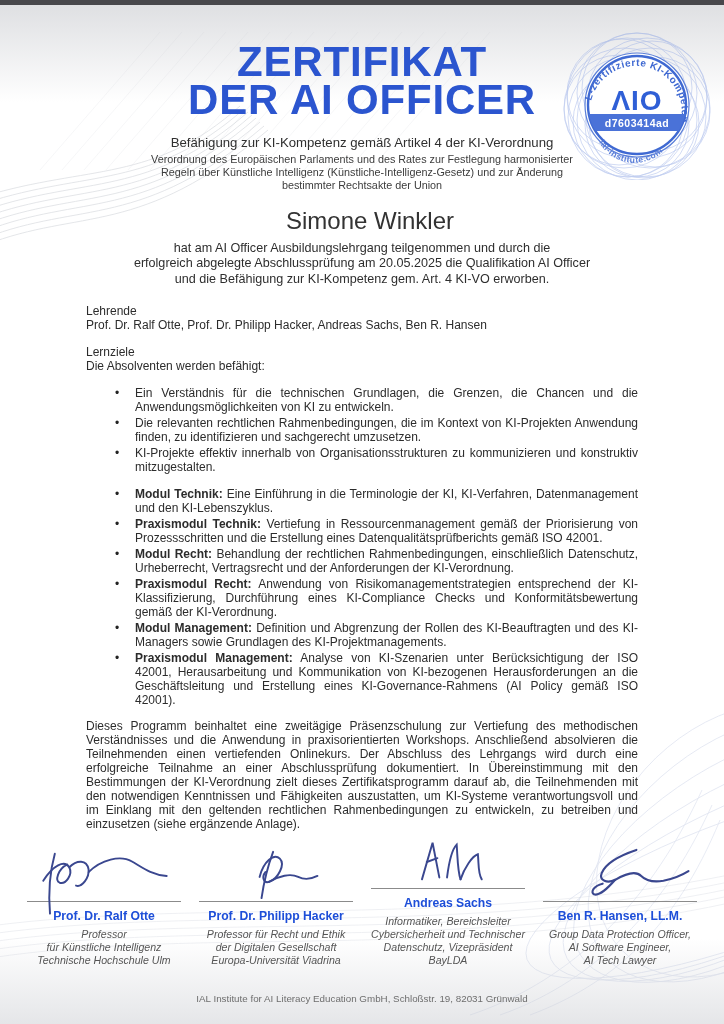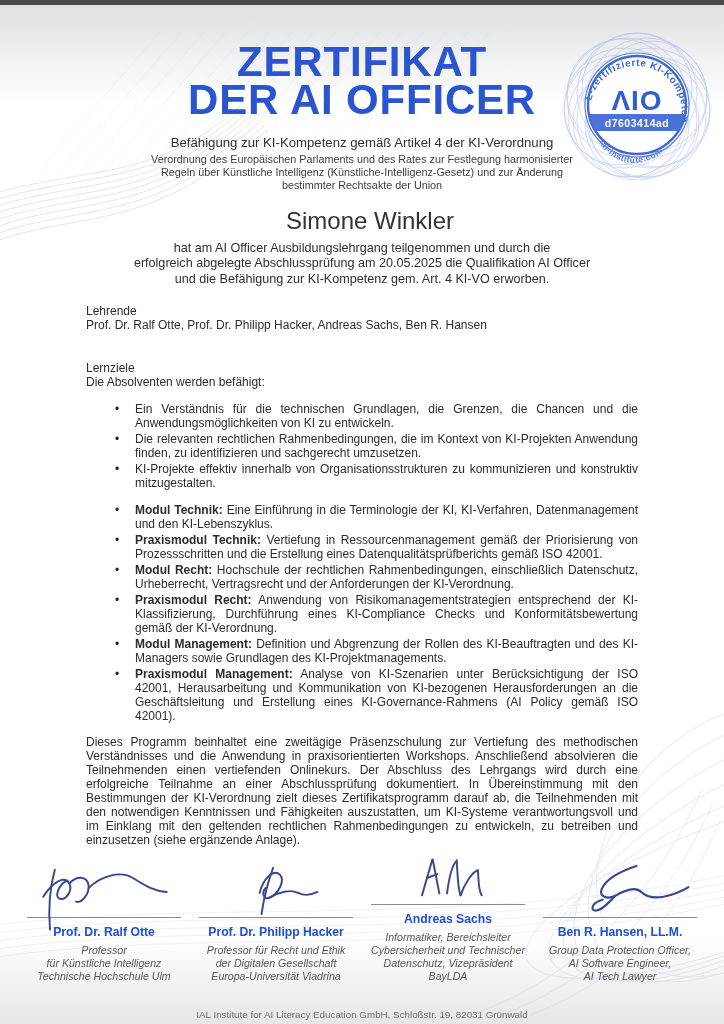--- a/index.html
+++ b/index.html
@@ -53,21 +53,21 @@
     margin-top:6px; text-align:center;
     font-size:12.6px; color:#2e2e2e; line-height:15.7px;
   }
 
   .bodytext {
     width:552px; margin:0 auto;
     font-size:12px; line-height:14px; text-align:justify; color:#2c2c2c;
   }
   .sec-h { font-weight:normal; }
   .sec-lehrende { margin-top:16px; }
-  .sec-lernziele { margin-top:29px; }
+  .sec-lernziele { margin-top:13px; }
   .sec-curriculum { margin-top:12px; }
   ul.bullets { margin:13px 0 0; padding:0 0 0 49px; list-style:none; }
   ul.bullets li { position:relative; margin-bottom:2px; }
   ul.bullets li::before {
     content:"\2022"; position:absolute; left:-20px; top:0;
     font-size:12px; color:#222;
   }
   .closing { margin:12px 0 0; }
 
   .signatures {
@@ -227,21 +227,21 @@
           <li><span>Ein Verständnis für die technischen Grundlagen, die Grenzen, die Chancen und die Anwendungsmöglichkeiten von KI zu entwickeln.</span></li>
           <li><span>Die relevanten rechtlichen Rahmenbedingungen, die im Kontext von KI-Projekten Anwendung finden, zu identifizieren und sachgerecht umzusetzen.</span></li>
           <li><span>KI-Projekte effektiv innerhalb von Organisationsstrukturen zu kommunizieren und konstruktiv mitzugestalten.</span></li>
         </ul>
       </div>
 
       <div class="sec-curriculum">
         <ul class="bullets">
           <li><b>Modul Technik:</b> <span>Eine Einführung in die Terminologie der KI, KI-Verfahren, Datenmanagement und den KI-Lebenszyklus.</span></li>
           <li><b>Praxismodul Technik:</b> <span>Vertiefung in Ressourcenmanagement gemäß der Priorisierung von Prozessschritten und die Erstellung eines Datenqualitätsprüfberichts gemäß ISO 42001.</span></li>
-          <li><b>Modul Recht:</b> <span>Hochschule der rechtlichen Rahmenbedingungen, einschließlich Datenschutz, Urheberrecht, Vertragsrecht und der Anforderungen der KI-Verordnung.</span></li>
+          <li><b>Modul Recht:</b> <span>Behandlung der rechtlichen Rahmenbedingungen, einschließlich Datenschutz, Urheberrecht, Vertragsrecht und der Anforderungen der KI-Verordnung.</span></li>
           <li><b>Praxismodul Recht:</b> <span>Anwendung von Risikomanagementstrategien entsprechend der KI-Klassifizierung, Durchführung eines KI-Compliance Checks und Konformitätsbewertung gemäß der KI-Verordnung.</span></li>
           <li><b>Modul Management:</b> <span>Definition und Abgrenzung der Rollen des KI-Beauftragten und des KI-Managers sowie Grundlagen des KI-Projektmanagements.</span></li>
           <li><b>Praxismodul Management:</b> <span>Analyse von KI-Szenarien unter Berücksichtigung der ISO 42001, Herausarbeitung und Kommunikation von KI-bezogenen Herausforderungen an die Geschäftsleitung und Erstellung eines KI-Governance-Rahmens (AI Policy gemäß ISO 42001).</span></li>
         </ul>
       </div>
 
       <p class="closing">Dieses Programm beinhaltet eine zweitägige Präsenzschulung zur Vertiefung des methodischen Verständnisses und die Anwendung in praxisorientierten Workshops. Anschließend absolvieren die Teilnehmenden einen vertiefenden Onlinekurs. Der Abschluss des Lehrgangs wird durch eine erfolgreiche Teilnahme an einer Abschlussprüfung dokumentiert. In Übereinstimmung mit den Bestimmungen der KI-Verordnung zielt dieses Zertifikatsprogramm darauf ab, die Teilnehmenden mit den notwendigen Kenntnissen und Fähigkeiten auszustatten, um KI-Systeme verantwortungsvoll und im Einklang mit den geltenden rechtlichen Rahmenbedingungen zu entwickeln, zu betreiben und einzusetzen (siehe ergänzende Anlage).</p>
     </div>
 
     <div class="signatures">

